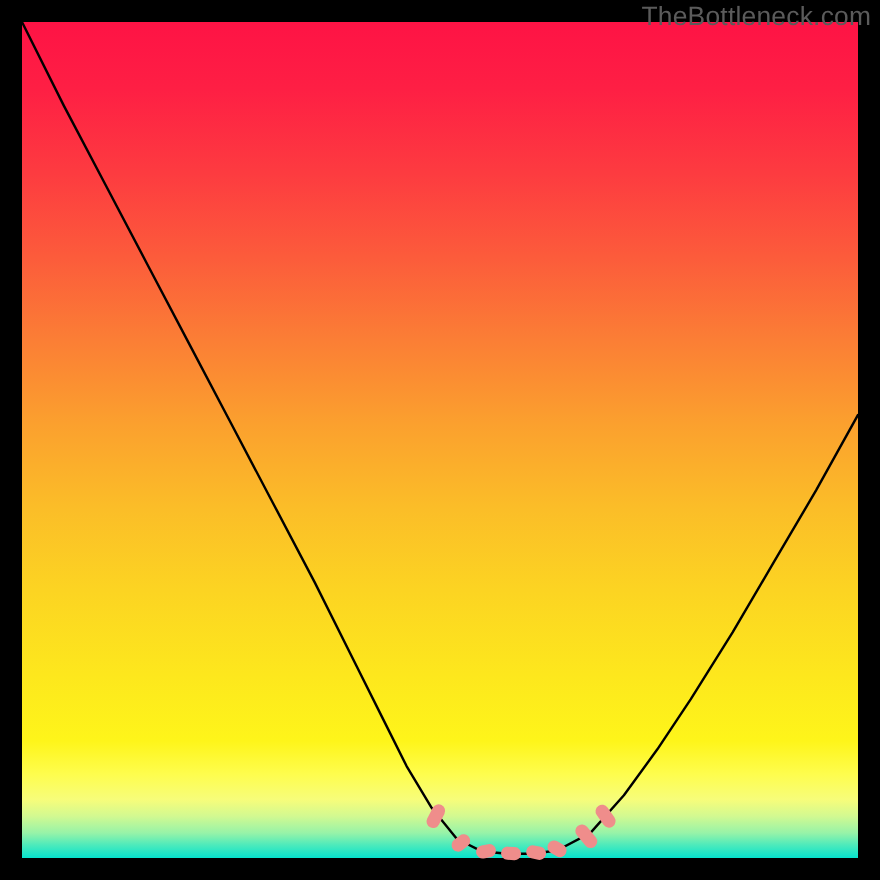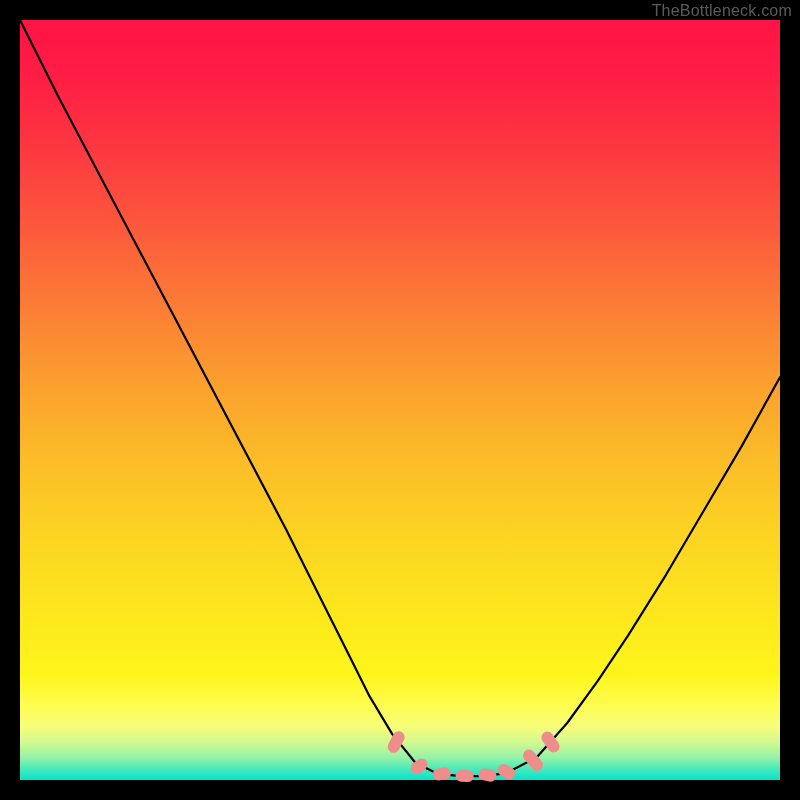--- a/index.html
+++ b/index.html
@@ -50,21 +50,21 @@
     top: 0;
     width: 760px;
     height: 760px;
     overflow: visible;
   }
   .watermark {
     position: absolute;
     top: 2px;
     right: 8px;
     color: #5b5b5b;
-    font-size: 16px;
+    font-size: 24px;
     font-weight: 500;
     letter-spacing: 0.2px;
     user-select: none;
     margin-left: 36px;
   }
 </style>
 </head>
 <body>
 
 <div class="frame">

